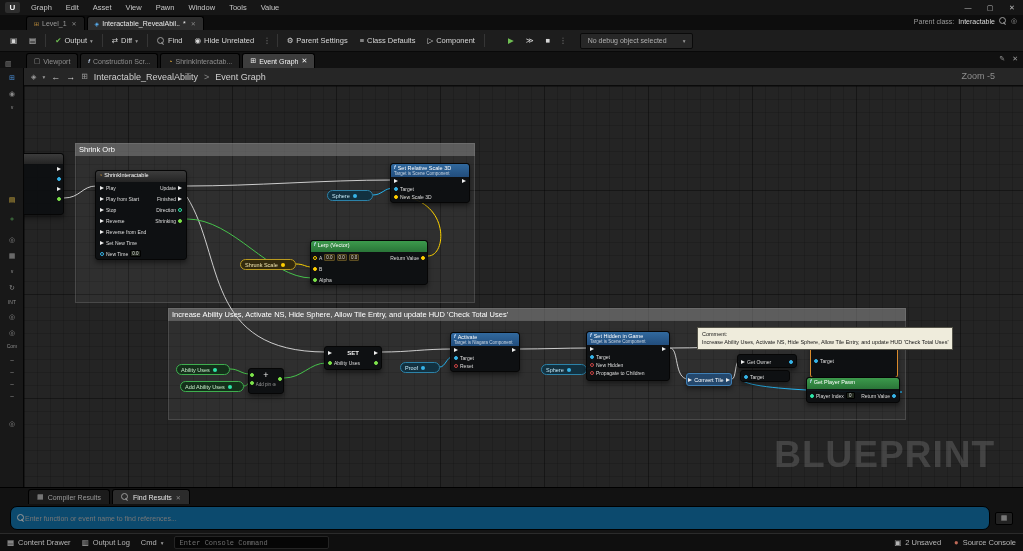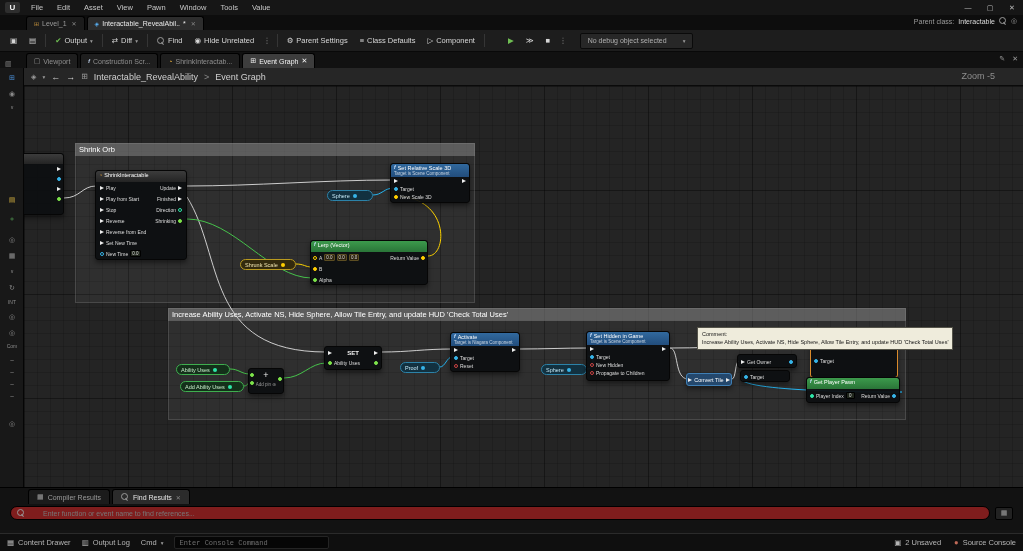--- a/index.html
+++ b/index.html
@@ -71,42 +71,42 @@
   .dot{width:4px;height:4px;border-radius:50%;flex:none}
   .d-cyan{background:#37b4e8}.d-yellow{background:#ffce00}.d-int{background:#2ee6a8}
   .tooltip{position:absolute;background:#efecdc;border:1px solid #55544a;color:#161616;font-size:5.5px;padding:2px 4px;z-index:40;line-height:1.5;white-space:nowrap}
   #wm{position:absolute;right:28px;top:348px;font-size:37px;font-weight:800;letter-spacing:1px;color:rgba(255,255,255,.15);z-index:1}
   
   #results{position:absolute;left:0;top:487px;width:100%;height:43px;background:#121212;border-top:1px solid #000;z-index:7}
   .rtabs{display:flex;align-items:flex-end;height:16px;padding-left:28px}
   .rtab{height:15px;padding:0 8px;display:flex;align-items:center;gap:4px;font-size:7px;color:#9a9a9a;background:#1b1b1b;border-radius:3px 3px 0 0;margin-right:2px;border:1px solid #000;border-bottom:none}
   .rtab.active{background:#2b2b2b;color:#e5e5e5}
   .searchrow{display:flex;align-items:center;gap:5px;margin:2px 10px 0 10px}
-  .searchbox{flex:1;height:14px;background:#7f1d1d;border:1px solid #000;border-radius:7px;display:flex;align-items:center;gap:18px;padding:0 6px}
+  .searchbox{flex:1;height:24px;background:#0c4a6e;border:1px solid #000;border-radius:7px;display:flex;align-items:center;gap:0;padding:0 6px}
   .searchbox input{flex:1;background:transparent;border:none;outline:none;color:#bbb;font-size:7px;font-family:"Liberation Sans",sans-serif}
   .searchbox input::placeholder{color:#777}
   .sq{width:18px;height:13px;background:#222;border:1px solid #000;border-radius:2px;display:flex;align-items:center;justify-content:center;font-size:7px;color:#9a9a9a}
   .mag{position:relative;width:8px;height:8px;display:inline-block;flex:none}
   .mag::before{content:"";position:absolute;width:5px;height:5px;border:1px solid #999;border-radius:50%;left:0;top:0}
   .mag::after{content:"";position:absolute;width:3px;height:1px;background:#999;transform:rotate(45deg);left:4px;top:6px}
   #statusbar{position:absolute;left:0;top:533px;width:100%;height:18px;background:#0f0f0f;border-top:1px solid #2b2b2b;display:flex;align-items:center;font-size:7.5px;color:#b5b5b5;padding:0 7px;gap:11px;z-index:8}
   .sbtn{display:flex;align-items:center;gap:4px;white-space:nowrap}
   #console{width:155px;height:13px;background:#060606;border:1px solid #242424;border-radius:2px;color:#9a9a9a;font-size:7px;padding:0 4px;font-family:"Liberation Mono",monospace;outline:none}
   #console::placeholder{color:#6f6f6f}
   #sb-right{margin-left:auto;display:flex;align-items:center;gap:13px}
   .ic{flex:none}
 </style>
 </head>
 <body>
 
 <div id="app">
 
   <div id="menubar">
     <span class="logo">U</span>
-    <span class="menu-item">File</span>
+    <span class="menu-item">Graph</span>
     <span class="menu-item">Edit</span>
     <span class="menu-item">Asset</span>
     <span class="menu-item">View</span>
     <span class="menu-item">Pawn</span>
     <span class="menu-item">Window</span>
     <span class="menu-item">Tools</span>
     <span class="menu-item">Value</span>
   </div>
   <div id="wctl">
     <span>—</span>
@@ -563,20 +563,21 @@
             <span class="pin pf p-cyan"></span>
           </span>
       </div>
     </div>
 
     <div class="tooltip" style="left:673px;top:241px">
       <div>Comment:</div>
       <div>Increase Ability Uses, Activate NS, Hide Sphere, Allow Tile Entry, and update HUD 'Check Total Uses'</div>
     </div>
 
+    <div id="wm">BLUEPRINT</div>
   </div>
 
   <div id="results">
     <div class="rtabs">
       <div class="rtab">
         <span>▦</span>
         <span>Compiler Results</span>
       </div>
       <div class="rtab active">
         <span class="mag"></span>

